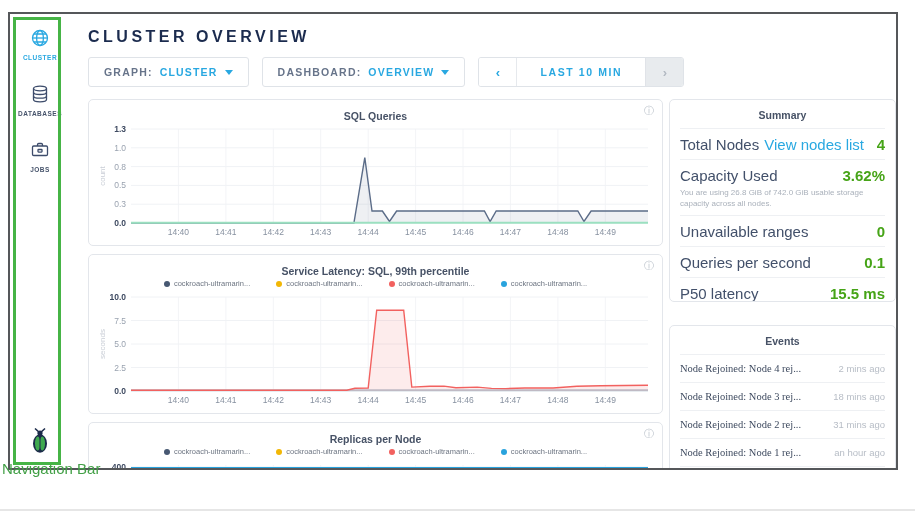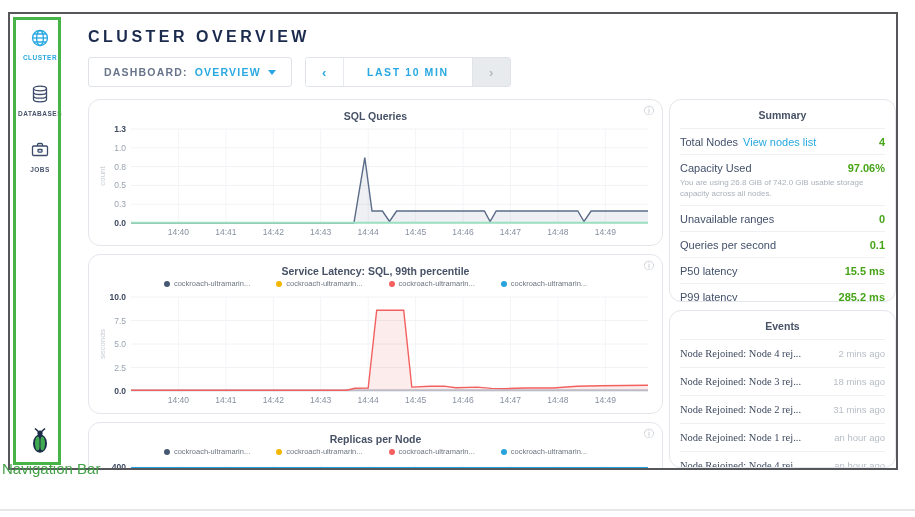--- a/index.html
+++ b/index.html
@@ -30,42 +30,42 @@
   .dd-value{font-size:10.5px;font-weight:700;letter-spacing:1.2px;color:#29a8e1;}
   .caret{width:0;height:0;border-left:4px solid transparent;border-right:4px solid transparent;border-top:5px solid #29a8e1;margin-top:1px;}
   .timewin{display:flex;border:1px solid #dfe3e8;border-radius:3px;height:30px;overflow:hidden;background:#fff;box-sizing:border-box;}
   .tw-btn{border:none;background:#fff;color:#29a8e1;font-size:13px;font-weight:700;width:38px;cursor:pointer;font-family:inherit;padding:0;}
   .tw-btn.prev{border-right:1px solid #e6e9ed;}
   .tw-label{display:flex;align-items:center;justify-content:center;width:128px;color:#29a8e1;font-size:10.5px;font-weight:700;letter-spacing:1.6px;cursor:pointer;}
   .tw-btn.next{background:#e8ebee;color:#b2b9c2;border-left:1px solid #e0e3e8;cursor:default;}
   
   .columns{display:flex;gap:6px;align-items:flex-start;}
   .charts-col{width:575px;display:flex;flex-direction:column;gap:8px;}
-  .right-col{width:228px;display:flex;flex-direction:column;gap:8px;}
-  .card{background:#fff;border:1px solid #e3e6eb;border-radius:12px;box-sizing:border-box;}
+  .right-col{width:228px;display:flex;flex-direction:column;gap:23px;}
+  .card{background:#fff;border:1px solid #e3e6eb;border-radius:5px;box-sizing:border-box;}
   .chart-card{padding:6px 8px 0;}
   .chart-card.h0{height:147px}
   .chart-card.h1{height:160px}
   .chart-card.h2{height:150px}
   .chart-head{position:relative;text-align:center;height:15px;}
   .chart-title{font-size:10.5px;font-weight:700;color:#475266;}
   .info-icon{position:absolute;right:0;top:0;color:#b9c0c9;font-size:10px;cursor:pointer;line-height:1;}
   .legend{display:flex;justify-content:center;gap:26px;margin:3px 0 1px;}
   .legend-item{display:flex;align-items:center;gap:4px;cursor:pointer;}
   .legend-dot{width:6px;height:6px;border-radius:50%;}
   .legend-text{font-size:7.5px;color:#6d7582;}
   svg text{font-family:"Liberation Sans",sans-serif;}
   
   .panel{padding:0 10px;overflow:hidden;}
   .panel.summary{height:203px}
   .panel.events{height:158px}
   .panel-title{text-align:center;font-size:10.5px;font-weight:700;color:#475266;padding:9px 0 7px;border-bottom:1px solid #eef0f3;}
   .sum-row{border-bottom:1px solid #eef0f3;padding:7px 0 6px;}
   .sum-row:last-child{border-bottom:none;}
-  .sum-main{display:flex;align-items:baseline;font-size:11px;}
+  .sum-main{display:flex;align-items:baseline;font-size:15px;}
   .sum-label{color:#42506a;}
   .sum-link{color:#29a8e1;margin-left:5px;cursor:pointer;}
   .sum-value{margin-left:auto;color:#46a417;font-weight:700;white-space:nowrap;}
   .sum-sub{font-size:8px;color:#aab1bb;line-height:1.4;margin-top:3px;padding-right:8px;}
   .ev-row{display:flex;align-items:center;border-bottom:1px solid #eef0f3;padding:8px 0;cursor:pointer;}
   .ev-row:last-child{border-bottom:none;}
   .ev-msg{color:#3e4a5f;font-size:10.5px;white-space:nowrap;font-family:Liberation Serif, serif;}
   .ev-time{margin-left:auto;color:#b7bdc6;font-size:9.5px;white-space:nowrap;padding-left:6px;}
   
   .caption{position:absolute;left:2px;top:460px;font-size:15px;color:#43a047;text-align:right;}
@@ -118,20 +118,25 @@
           <ellipse cx="15.3" cy="18.5" rx="2.7" ry="7" fill="#3fa94f"></ellipse>
           <rect x="12.5" y="10.5" width="1" height="16" fill="#1c2b4a"></rect>
         </svg></div>
     <div class="nav-highlight"></div>
   </div>
 
   <div class="main">
     <div class="page-title">CLUSTER OVERVIEW</div>
 
     <div class="controls">
+      <div class="dropdown">
+        <span class="dd-label">GRAPH:</span>
+        <span class="dd-value">CLUSTER</span>
+        <span class="caret"></span>
+      </div>
       <div class="dropdown">
         <span class="dd-label">DASHBOARD:</span>
         <span class="dd-value">OVERVIEW</span>
         <span class="caret"></span>
       </div>
       <div class="timewin">
         <button class="tw-btn prev">‹</button>
         <div class="tw-label">LAST 10 MIN</div>
         <button class="tw-btn next">›</button>
       </div>
@@ -283,21 +288,21 @@
               <div class="sum-row">
                 <div class="sum-main">
                   <span class="sum-label">Total Nodes</span>
                   <span class="sum-link">View nodes list</span>
                   <span class="sum-value">4</span>
                 </div>
               </div>
               <div class="sum-row">
                 <div class="sum-main">
                   <span class="sum-label">Capacity Used</span>
-                  <span class="sum-value">97.06%</span>
+                  <span class="sum-value">3.62%</span>
                 </div>
                 <div class="sum-sub">You are using 26.8 GiB of 742.0 GiB usable storage capacity across all nodes.</div>
               </div>
               <div class="sum-row">
                 <div class="sum-main">
                   <span class="sum-label">Unavailable ranges</span>
                   <span class="sum-value">0</span>
                 </div>
               </div>
               <div class="sum-row">

